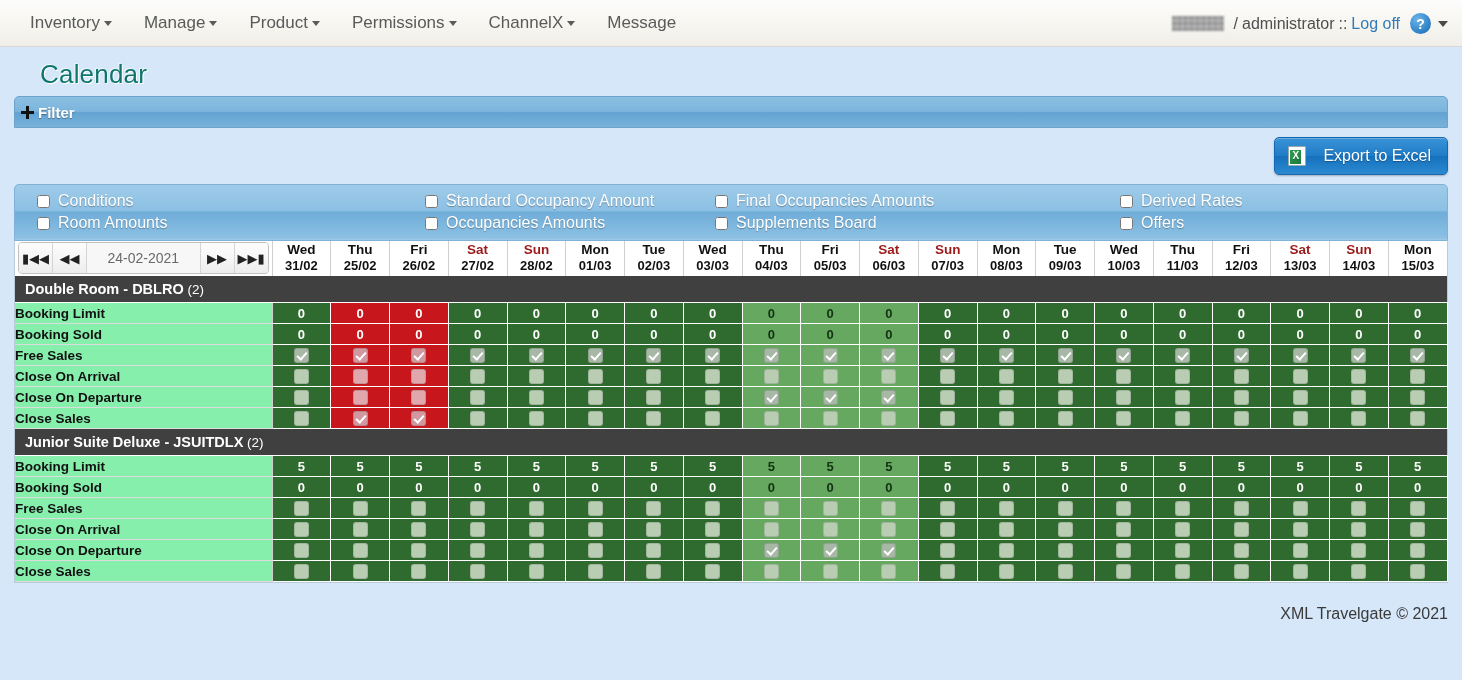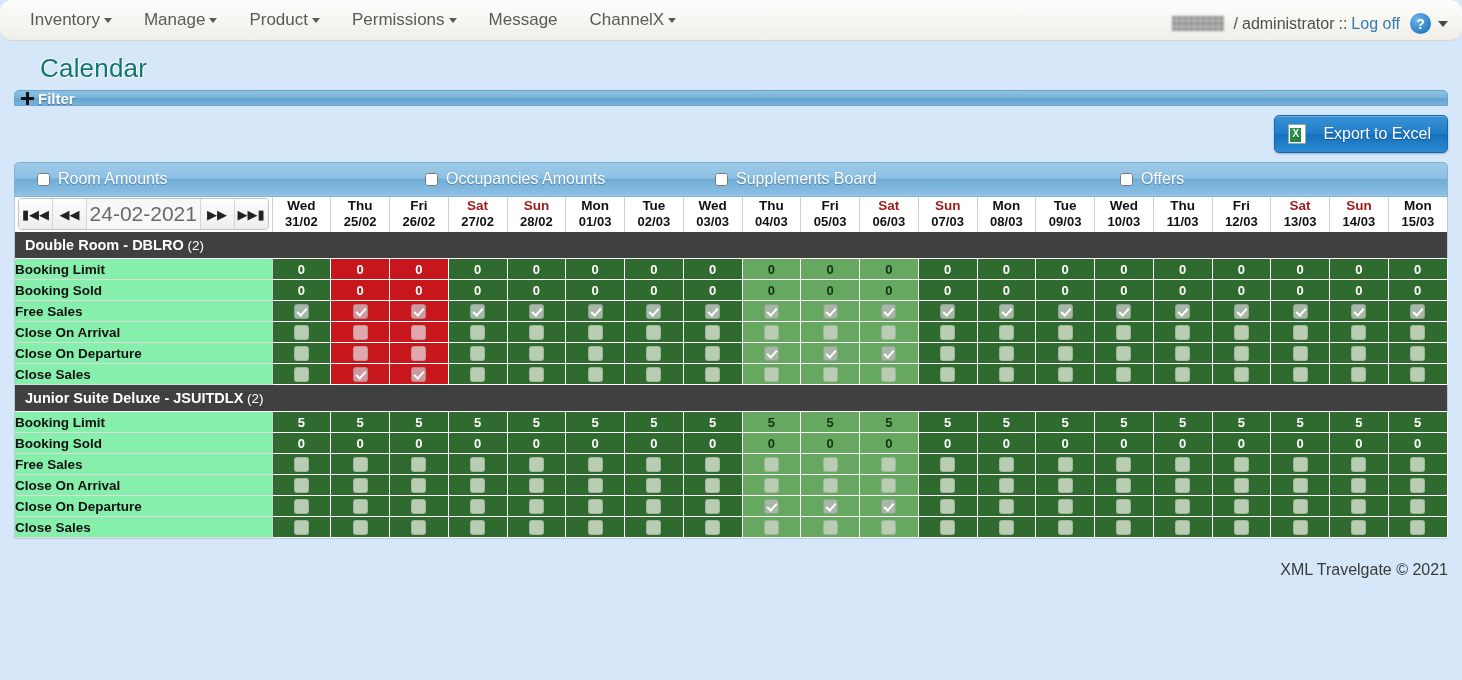--- a/index.html
+++ b/index.html
@@ -6,27 +6,26 @@
   html, body {
     margin: 0; padding: 0;
     width: 1462px; height: 680px;
     background: #d6e7fa;
     font-family: "Liberation Sans", sans-serif;
     overflow: hidden;
   }
 
   
   .navbar {
-    height: 41px;
+    height: 47px;
     background: linear-gradient(to bottom, #fdfdfc 0%, #f6f5f0 55%, #efeee9 100%);
     border-bottom: 1px solid #d8d7d2;
     display: flex;
     align-items: center;
     position: relative;
-    border-radius: 12px;
   }
   .nav-left { display: flex; align-items: center; padding-left: 14px; }
   .nav-item {
     font-size: 17px;
     color: #5a5a5a;
     padding: 0 16px;
     line-height: 46px;
     cursor: pointer;
     white-space: nowrap;
   }
@@ -87,21 +86,21 @@
   .page { padding: 0 14px; }
   .page-title {
     font-size: 26px;
     color: #0f766e;
     padding: 12px 0 6px 26px;
     text-shadow: 1px 1px 0 #fff, -1px -1px 0 rgba(255,255,255,.6);
     letter-spacing: .2px;
   }
 
   .filter-bar {
-    height: 16px;
+    height: 32px;
     background: linear-gradient(to bottom, #8cc0e2 0%, #7bb4dc 48%, #63a3d2 52%, #78b2da 100%);
     border: 1px solid #6ba3cd;
     border-radius: 5px 5px 0 0;
     display: flex;
     align-items: center;
     padding-left: 6px;
     color: #fff;
     font-size: 15px;
     font-weight: bold;
     text-shadow: 0 1px 1px rgba(0,0,0,.35);
@@ -233,21 +232,21 @@
     border-right: 1px solid #d5d5d5;
     cursor: pointer;
     font-size: 13px;
     color: #222;
   }
   .navbtn.last { border-right: none; border-left: 1px solid #d5d5d5; }
   .navbtn.nb4 { border-right: none; border-left: 1px solid #d5d5d5; }
   .navdate {
     flex: 1 1 auto;
     text-align: center;
-    font-size: 21px;
+    font-size: 14px;
     color: #6a6a6a;
     background: #f7f7f7;
     line-height: 30px;
     cursor: text;
   }
 
   th.dayhead {
     background: #fff;
     border-left: 1px solid #cfcfcf;
     border-bottom: none;
@@ -329,22 +328,22 @@
 </style>
 </head>
 <body>
 
 <div class="navbar">
   <div class="nav-left" id="nav-left">
       <div class="nav-item"><span>Inventory</span><span class="caret"></span></div>
       <div class="nav-item"><span>Manage</span><span class="caret"></span></div>
       <div class="nav-item"><span>Product</span><span class="caret"></span></div>
       <div class="nav-item"><span>Permissions</span><span class="caret"></span></div>
+      <div class="nav-item"><span>ChannelX</span><span class="caret"></span></div>
       <div class="nav-item"><span>Message</span></div>
-      <div class="nav-item"><span>ChannelX</span><span class="caret"></span></div>
     </div>
   <div class="nav-right">
     <span class="redacted"></span>
     <span class="sep">/</span>
     <span>administrator</span>
     <span class="sep">::</span>
     <span class="logoff">Log off</span>
     <span class="help-badge">?</span>
     <span class="help-caret"></span>
   </div>
@@ -360,20 +359,38 @@
   </div>
 
   <div class="export-row">
     <div class="btn-export">
       <span class="excel-icon"></span>
       <span>Export to Excel</span>
     </div>
   </div>
 
   <div class="options">
+    <div class="opt-row" id="opt-row-1">
+        <label class="opt opt-c1">
+          <input type="checkbox" style="">
+          <span>Conditions</span>
+        </label>
+        <label class="opt opt-c2">
+          <input type="checkbox" style="">
+          <span>Standard Occupancy Amount</span>
+        </label>
+        <label class="opt opt-c3">
+          <input type="checkbox" style="">
+          <span>Final Occupancies Amounts</span>
+        </label>
+        <label class="opt opt-c4">
+          <input type="checkbox" style="">
+          <span>Derived Rates</span>
+        </label>
+      </div>
     <div class="opt-row" id="opt-row-2">
         <label class="opt opt-c1">
           <input type="checkbox" style="">
           <span>Room Amounts</span>
         </label>
         <label class="opt opt-c2">
           <input type="checkbox" style="">
           <span>Occupancies Amounts</span>
         </label>
         <label class="opt opt-c3">

